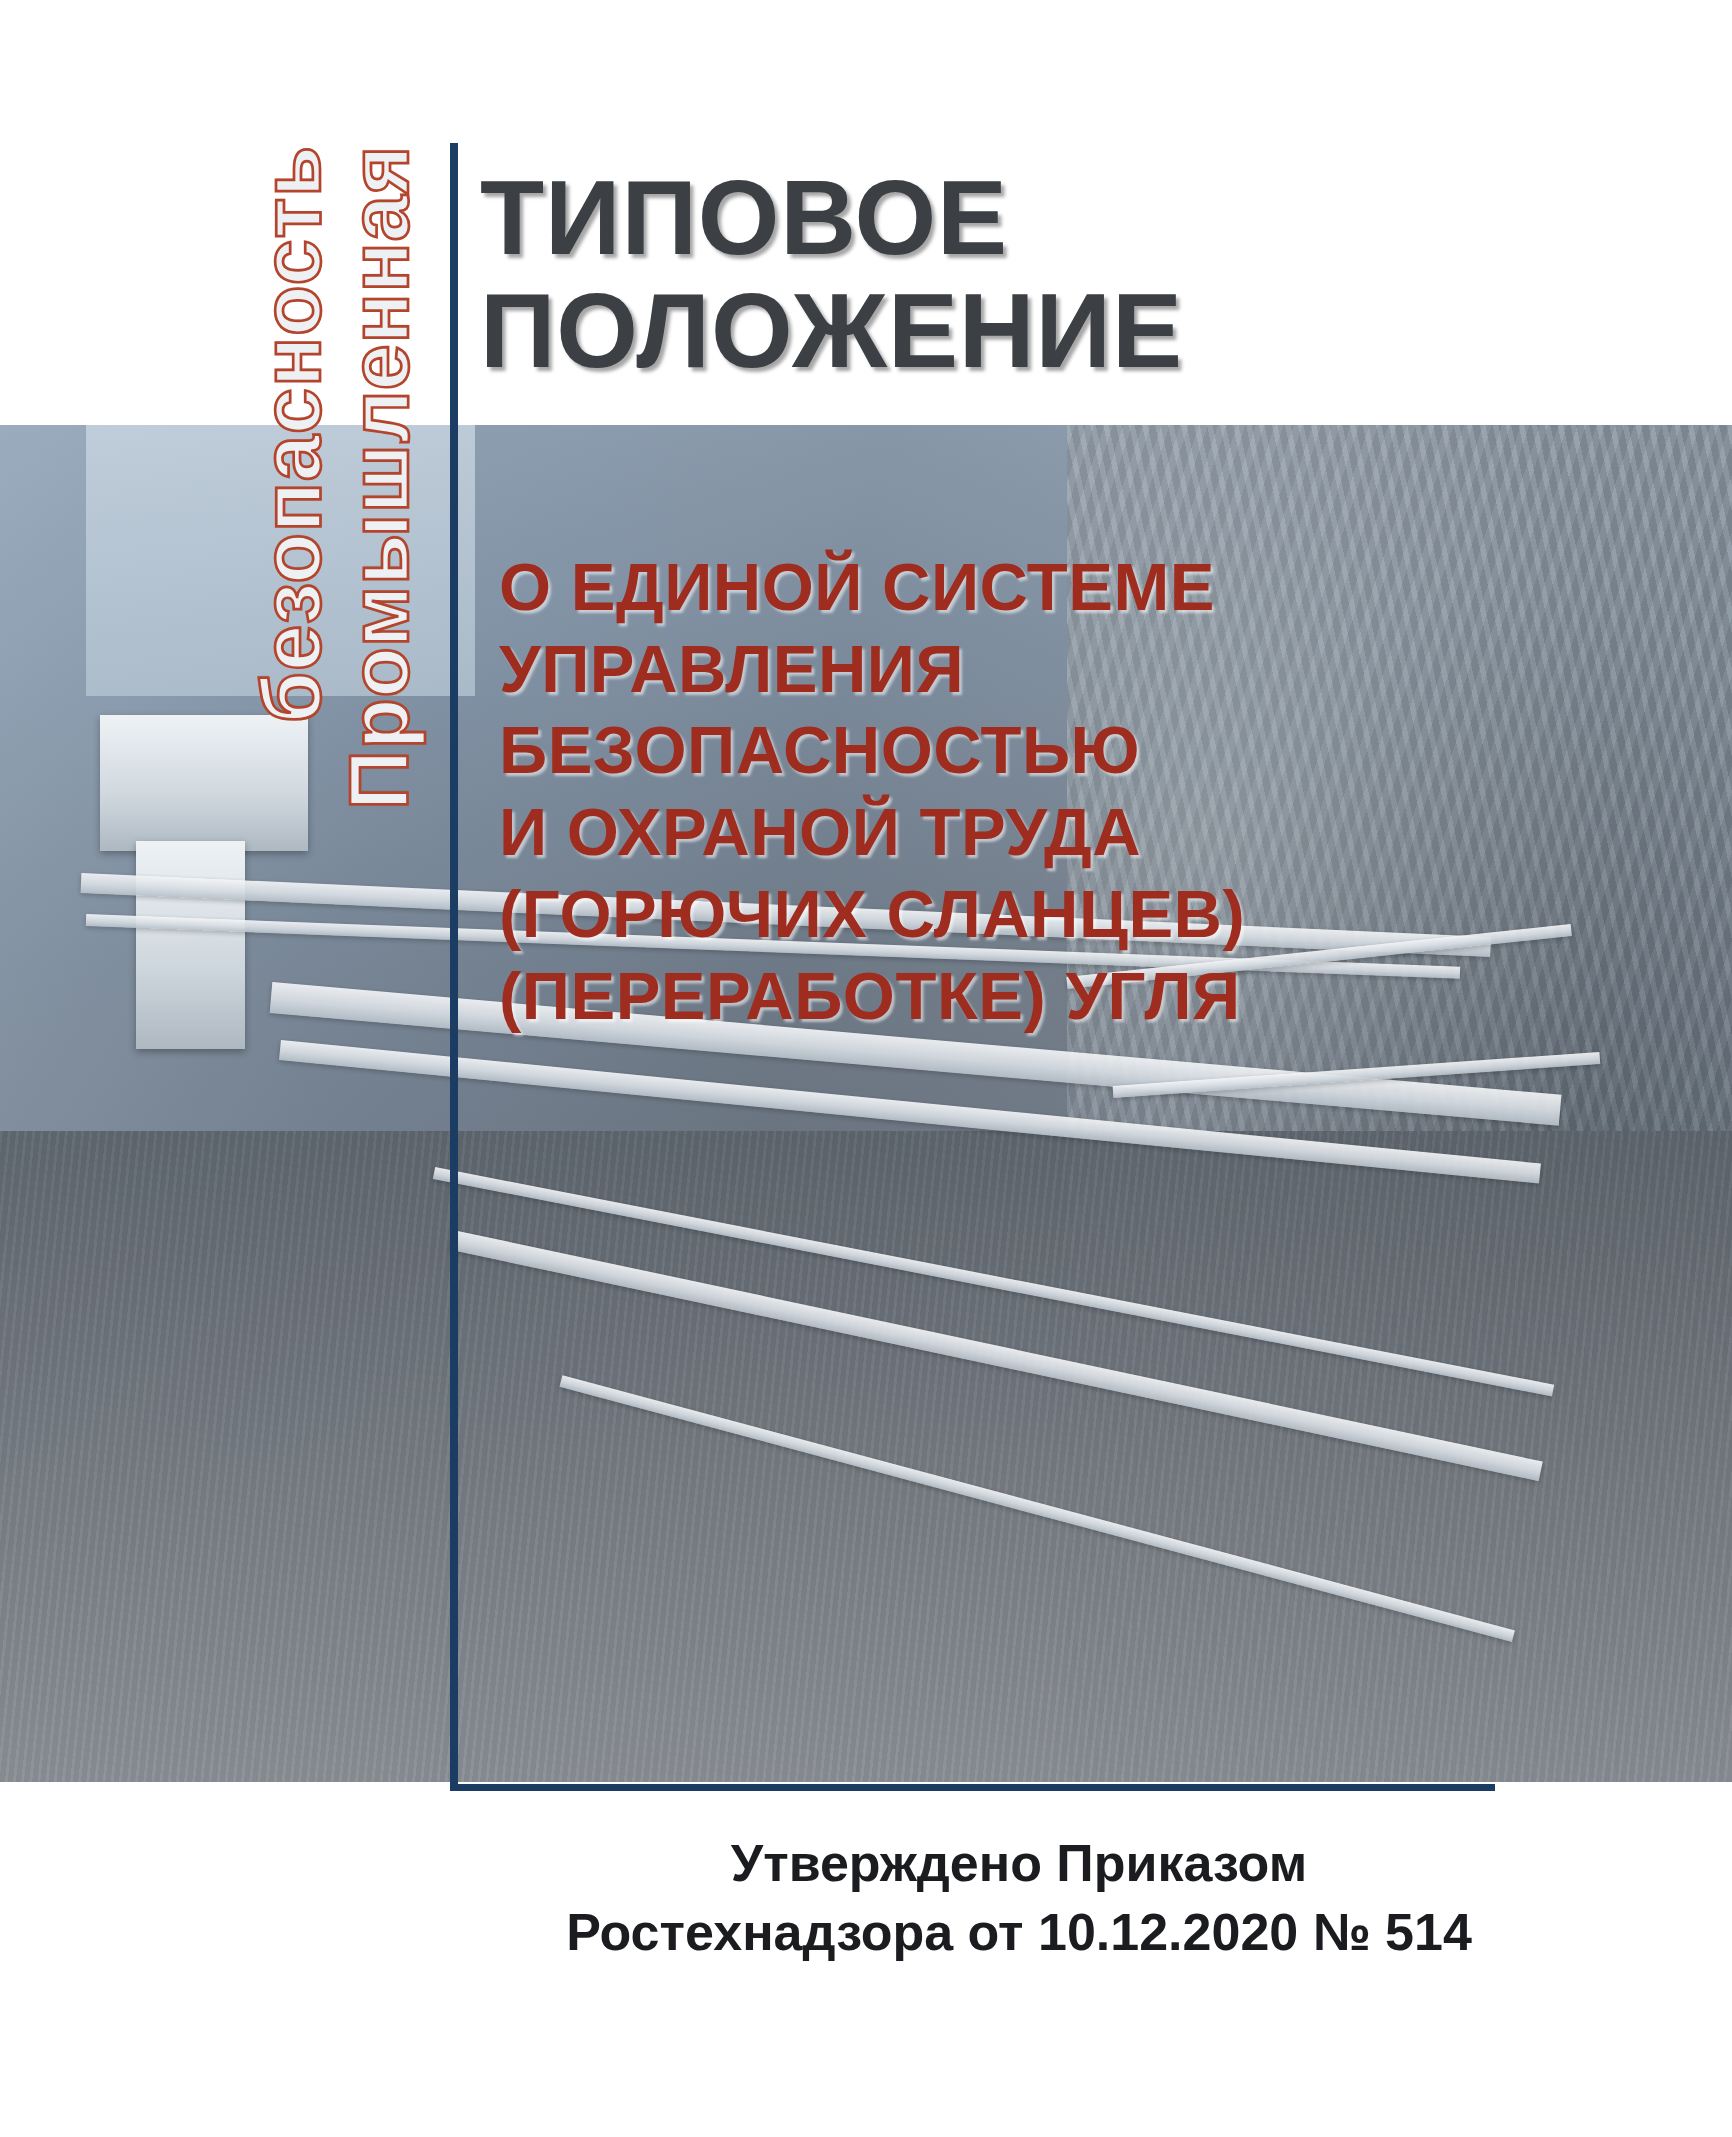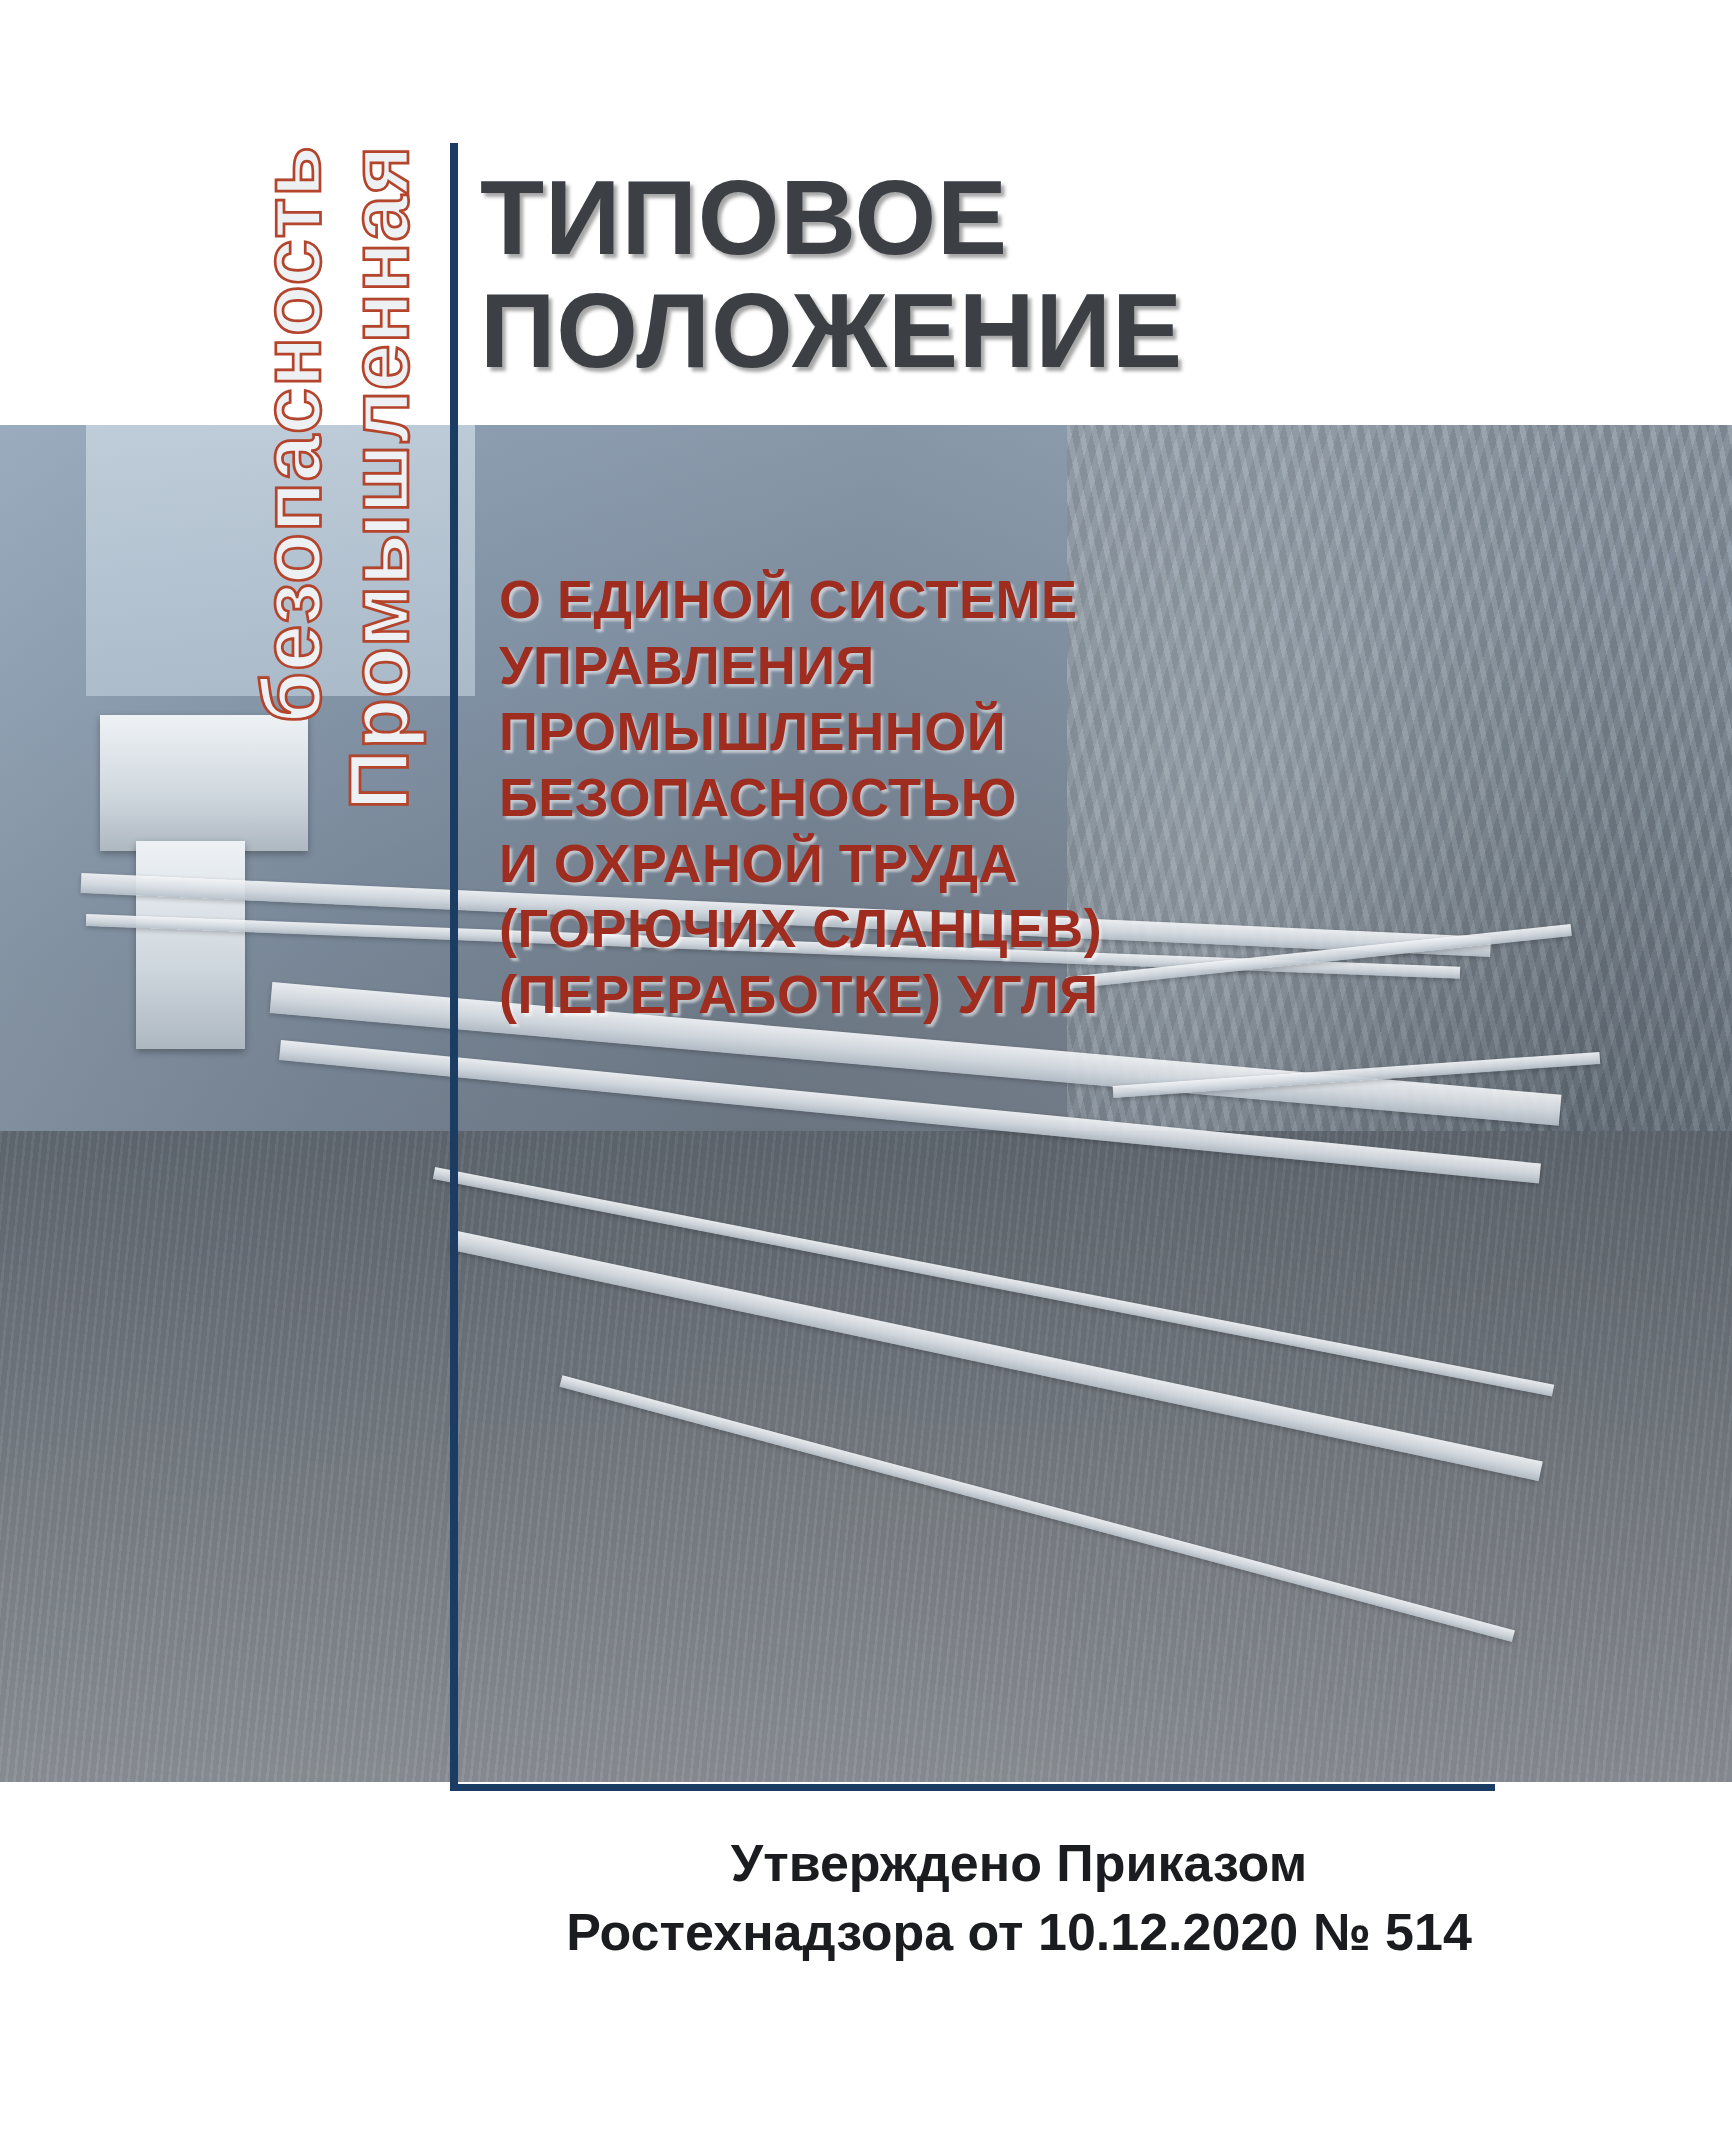--- a/index.html
+++ b/index.html
@@ -143,23 +143,23 @@
     font-size: 105px;
     font-weight: bold;
     line-height: 1.08;
     letter-spacing: 0.9px;
     color: #3c4044;
     text-shadow: 3.6px 3.6px 3.6px rgba(0,0,0,0.35);
   }
   .sub-title {
     position: absolute;
     left: 499px;
-    top: 567px;
+    top: 546px;
     width: 1013px;
-    font-size: 54px;
+    font-size: 67px;
     font-weight: bold;
     line-height: 1.22;
     letter-spacing: 0.5px;
     color: #9e2d20;
     text-shadow: 2.7px 2.7px 2.7px rgba(255,255,255,0.55);
   }
   .sub-title .ln { display: block; }
 
   .approval {
     position: absolute;
@@ -202,21 +202,20 @@
   </div>
 
   <div class="v-rule"></div>
   <div class="h-rule"></div>
 
   <div class="main-title">ТИПОВОЕ ПОЛОЖЕНИЕ</div>
 
   <div class="sub-title">
     <span class="ln">О ЕДИНОЙ СИСТЕМЕ</span>
     <span class="ln">УПРАВЛЕНИЯ</span>
-    <span class="ln">ПРОМЫШЛЕННОЙ</span>
     <span class="ln">БЕЗОПАСНОСТЬЮ</span>
     <span class="ln">И ОХРАНОЙ ТРУДА</span>
     <span class="ln">(ГОРЮЧИХ СЛАНЦЕВ)</span>
     <span class="ln">(ПЕРЕРАБОТКЕ) УГЛЯ</span>
   </div>
 
   <div class="approval">
     <span class="ln">Утверждено Приказом</span>
     <span class="ln">Ростехнадзора от 10.12.2020 № 514</span>
   </div>

